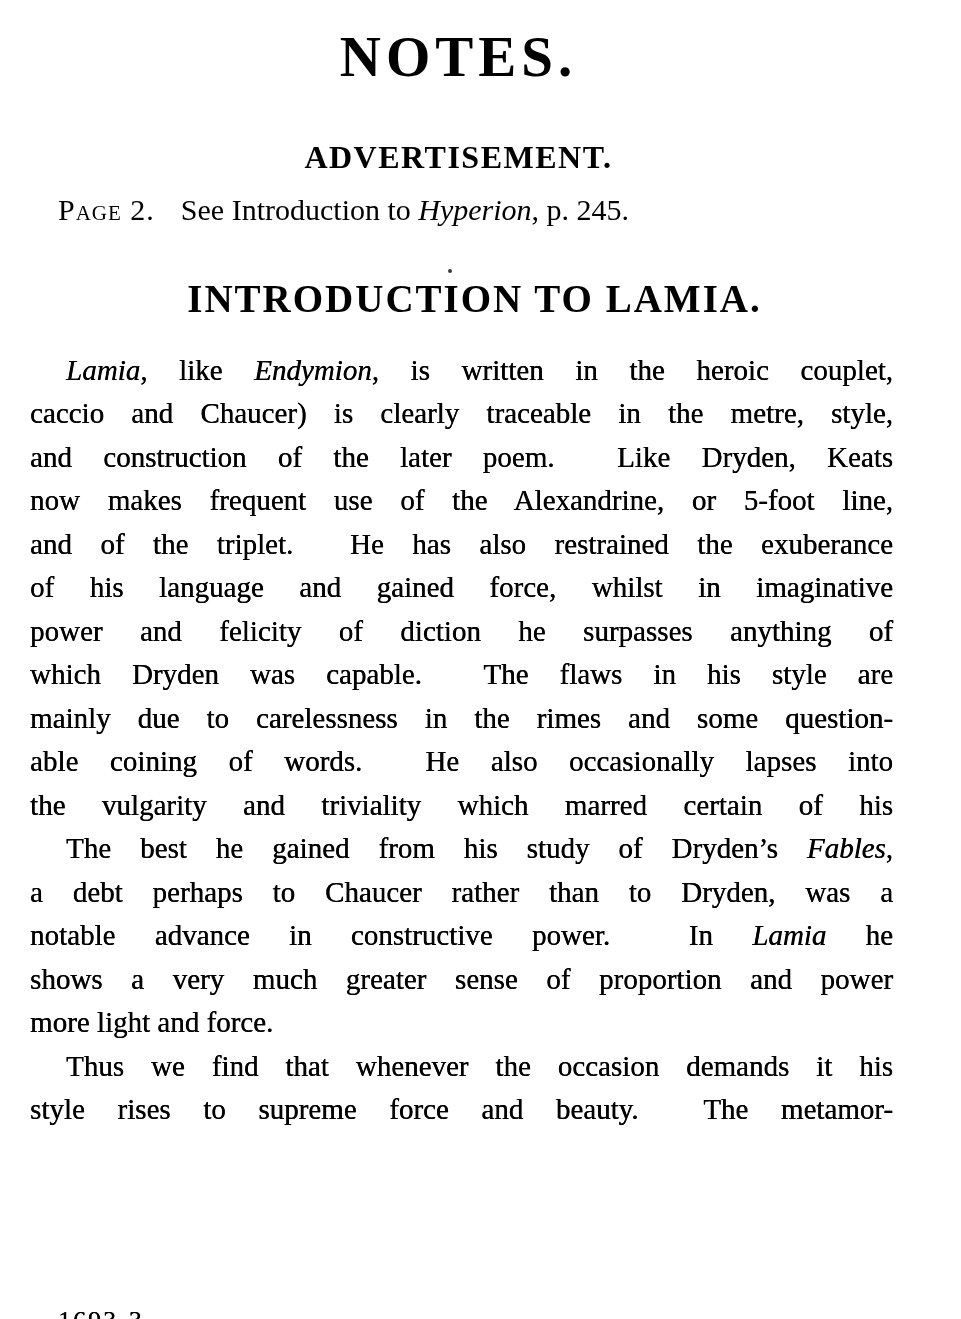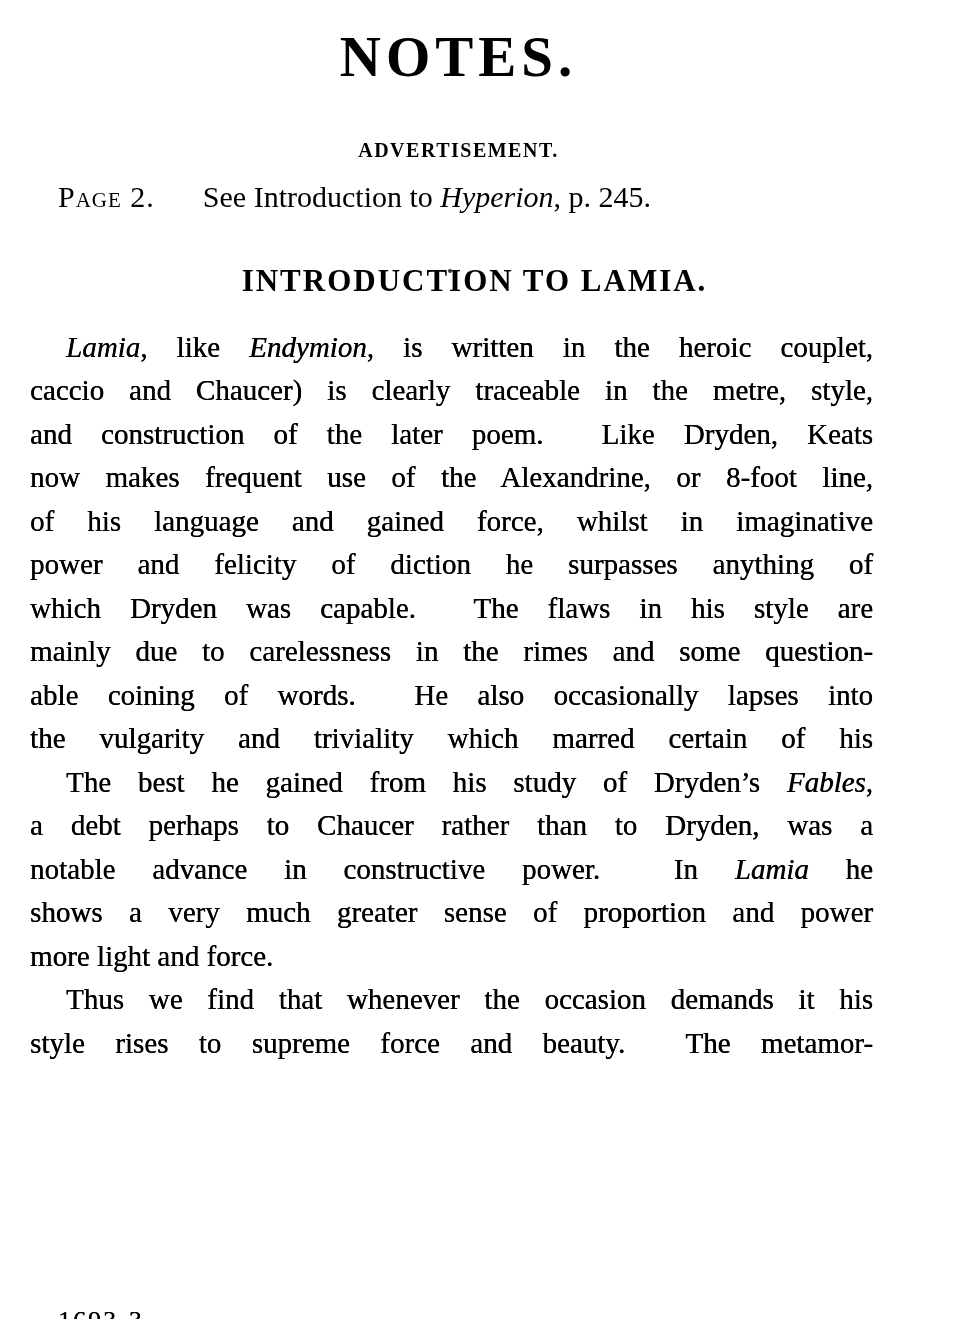--- a/index.html
+++ b/index.html
@@ -22,51 +22,51 @@
     text-align: center;
     font-size: 57px;
     font-weight: bold;
     letter-spacing: 5px;
     line-height: 1.1;
   }
   .adv-heading {
     margin: 12px;
     margin-top: 50px;
     text-align: center;
-    font-size: 20px;
+    font-size: 32px;
     font-weight: bold;
     letter-spacing: 1.5px;
     line-height: 1.15;
   }
   .adv-note {
     margin: 0;
     margin-top: 15px;
     padding-left: 58px;
     font-size: 30px;
     line-height: 1.35;
   }
   .adv-note .label {
     font-variant: small-caps;
     letter-spacing: 1px;
-    margin-right: 48px;
+    margin-right: 26px;
   }
   .intro-heading {
     margin: 0;
     margin-top: 46px;
     text-align: center;
-    font-size: 31px;
+    font-size: 39px;
     font-weight: bold;
     letter-spacing: 2px;
     line-height: 1.15;
     padding-left: 32px;
   }
   .body-text {
     margin-top: 27px;
     margin-left: 30px;
-    margin-right: 44px;
+    margin-right: 24px;
     font-size: 29px;
     text-shadow: 0.35px 0 0 currentColor;
   }
   .line {
     line-height: 43.5px;
     text-align: justify;
     text-align-last: justify;
     white-space: nowrap; 
   }
   .line.no-just {
@@ -113,21 +113,22 @@
   <p class="adv-note">
     <span class="label">Page 2.</span><span id="adv-note-segments"><span>See Introduction to </span><span class="it">Hyperion</span><span>, p. 245.</span></span>
   </p>
 
   <h2 class="intro-heading">INTRODUCTION TO LAMIA.</h2>
 
   <div class="body-text" id="body-text">
       <div class="line first"><span class="it">Lamia</span><span>, like </span><span class="it">Endymion</span><span>, is written in the heroic couplet,</span></div>
       <div class="line"><span>caccio and Chaucer) is clearly traceable in the metre, style,</span></div>
       <div class="line"><span>and construction of the later poem.&nbsp; Like Dryden, Keats</span></div>
-      <div class="line"><span>now makes frequent use of the Alexandrine, or 8-foot line,</span></div>
+      <div class="line"><span>now makes frequent use of the Alexandrine, or 5-foot line,</span></div>
+      <div class="line"><span>and of the triplet.&nbsp; He has also restrained the exuberance</span></div>
       <div class="line"><span>of his language and gained force, whilst in imaginative</span></div>
       <div class="line"><span>power and felicity of diction he surpasses anything of</span></div>
       <div class="line"><span>which Dryden was capable.&nbsp; The flaws in his style are</span></div>
       <div class="line"><span>mainly due to carelessness in the rimes and some question-</span></div>
       <div class="line"><span>able coining of words.&nbsp; He also occasionally lapses into</span></div>
       <div class="line"><span>the vulgarity and triviality which marred certain of his</span></div>
       <div class="line first"><span>The best he gained from his study of Dryden’s </span><span class="it">Fables</span><span>,</span></div>
       <div class="line"><span>a debt perhaps to Chaucer rather than to Dryden, was a</span></div>
       <div class="line"><span>notable advance in constructive power.&nbsp; In </span><span class="it">Lamia</span><span> he</span></div>
       <div class="line"><span>shows a very much greater sense of proportion and power</span></div>

